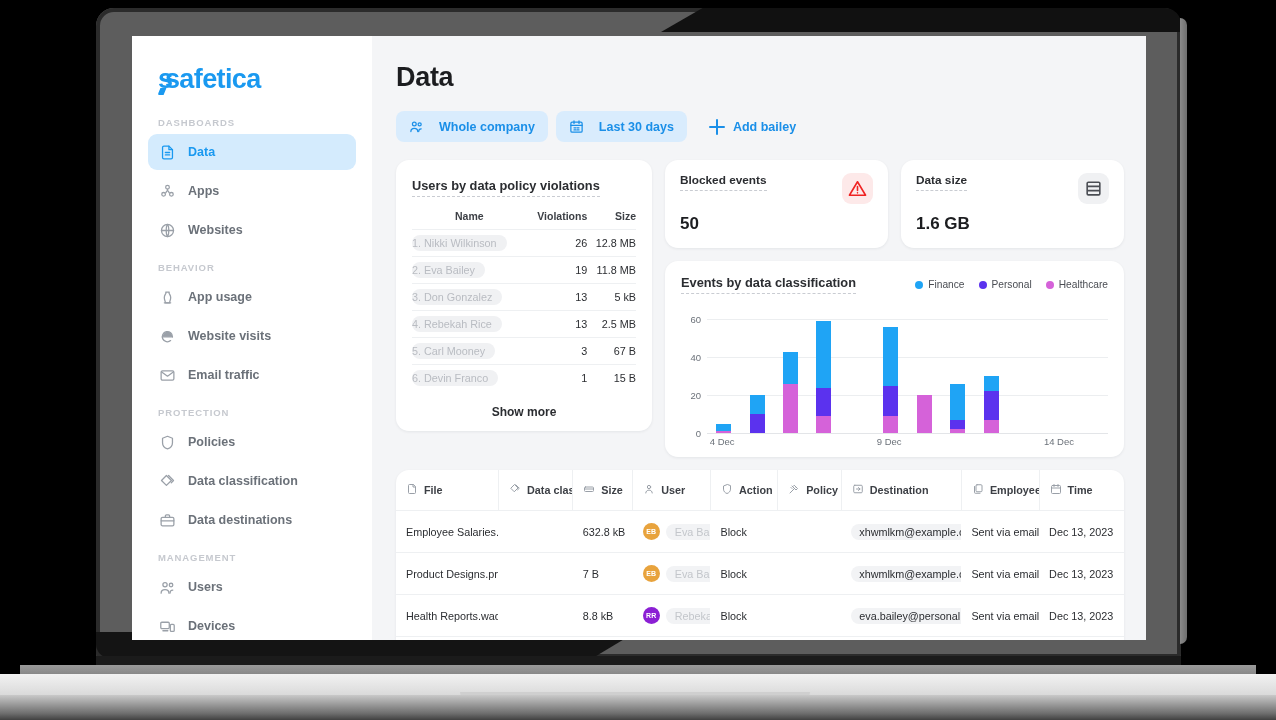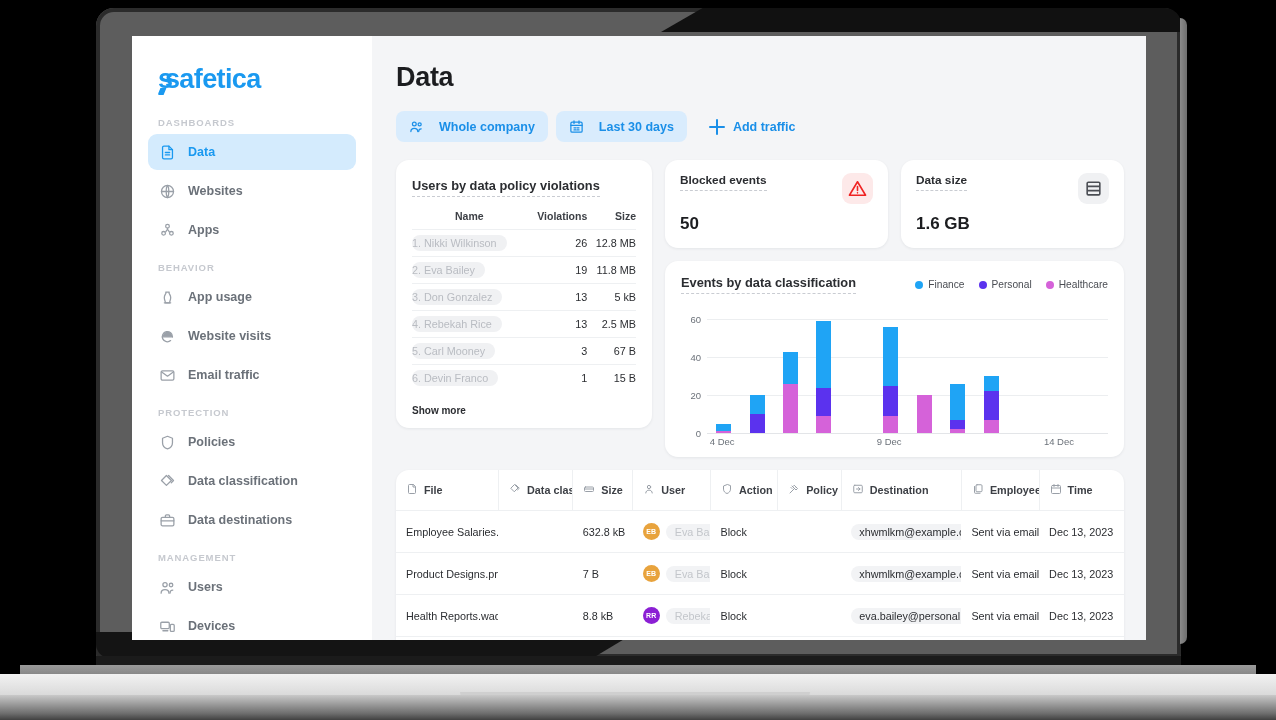--- a/index.html
+++ b/index.html
@@ -142,21 +142,21 @@
     font-size:10.8px; color:#2b2d31; text-align:right; padding:7px 0;
     border-top:1px solid #eef0f2; white-space:nowrap;
   }
   table.vtable td.name {
     text-align:left; color:#b9bcc2;
     filter: blur(0.35px);
   }
   table.vtable td.name span.pill {
     background:#f0f1f3; border-radius:9px; padding:2px 10px 2px 0;
   }
-  .show-more { text-align:left; font-size:10px; font-weight:700; color:#2b2d31; margin-top:14px; cursor:pointer; }
+  .show-more { text-align:center; font-size:12px; font-weight:700; color:#2b2d31; margin-top:14px; cursor:pointer; }
 
   
   #right-col { flex:1; min-width:0; display:flex; flex-direction:column; gap:13px; }
   #kpi-row { display:flex; gap:13px; }
   .kpi { flex:1; padding:13px 15px 14px; min-width:0; }
   .kpi-top { display:flex; align-items:flex-start; justify-content:space-between; gap:8px; }
   .kpi-label {
     font-size:11.8px; font-weight:700; color:#2b2d31;
     border-bottom:1px dashed #c9ccd2; padding-bottom:3px; display:inline-block;
   }
@@ -228,36 +228,36 @@
                     <path d="M14 3H7a2 2 0 0 0-2 2v14a2 2 0 0 0 2 2h10a2 2 0 0 0 2-2V8z"></path>
                     <path d="M14 3v5h5"></path>
                     <path d="M9 12h6M9 15.5h6"></path>
                   </svg>
                 </span>
                 <span>Data</span>
               </div>
               <div class="nav-item">
                 <span class="nav-ico">
                   <svg width="17" height="17" viewBox="0 0 24 24" fill="none" stroke="#9aa0a8" stroke-width="1.8" stroke-linecap="round" stroke-linejoin="round">
-                    <circle cx="12" cy="12" r="8.5"></circle>
-                    <path d="M3.5 12h17M12 3.5c2.4 2.4 2.4 14.2 0 17M12 3.5c-2.4 2.4-2.4 14.2 0 17"></path>
-                  </svg>
-                </span>
-                <span>Websites</span>
-              </div>
-              <div class="nav-item">
-                <span class="nav-ico">
-                  <svg width="17" height="17" viewBox="0 0 24 24" fill="none" stroke="#9aa0a8" stroke-width="1.8" stroke-linecap="round" stroke-linejoin="round">
                     <circle cx="12" cy="6" r="2.6"></circle>
                     <circle cx="6.5" cy="16" r="2.6"></circle>
                     <circle cx="17.5" cy="16" r="2.6"></circle>
                     <path d="M12 8.6v2.4M9.5 13.8 11 11.6M14.5 13.8 13 11.6"></path>
                   </svg>
                 </span>
                 <span>Apps</span>
+              </div>
+              <div class="nav-item">
+                <span class="nav-ico">
+                  <svg width="17" height="17" viewBox="0 0 24 24" fill="none" stroke="#9aa0a8" stroke-width="1.8" stroke-linecap="round" stroke-linejoin="round">
+                    <circle cx="12" cy="12" r="8.5"></circle>
+                    <path d="M3.5 12h17M12 3.5c2.4 2.4 2.4 14.2 0 17M12 3.5c-2.4 2.4-2.4 14.2 0 17"></path>
+                  </svg>
+                </span>
+                <span>Websites</span>
               </div>
               <div class="nav-group-label">BEHAVIOR</div>
               <div class="nav-item">
                 <span class="nav-ico">
                   <svg width="17" height="17" viewBox="0 0 24 24" fill="none" stroke="#9aa0a8" stroke-width="1.8" stroke-linecap="round" stroke-linejoin="round">
                     <path d="M9.5 4.5h5M10 4.5c0 3-2.5 3.5-2.5 7.5 0 4 1.5 5 1.5 7.5h6c0-2.5 1.5-3.5 1.5-7.5 0-4-2.5-4.5-2.5-7.5"></path>
                     <path d="M7.5 19.5h9"></path>
                   </svg>
                 </span>
                 <span>App usage</span>
@@ -355,21 +355,21 @@
                 <span>
                   <svg width="15" height="15" viewBox="0 0 24 24" fill="none" stroke="#1a8fe8" stroke-width="2" stroke-linecap="round">
                       <rect x="3" y="5" width="18" height="16" rx="2"></rect>
                       <path d="M3 10h18M8 3v4M16 3v4M8 14h3M13 14h3M8 17.5h3M13 17.5h3"></path>
                     </svg>
                 </span>
                 <span>Last 30 days</span>
               </div>
               <div class="addfilter">
                 <span class="plus"></span>
-                <span>Add traffic</span>
+                <span>Add bailey</span>
               </div>
             </div>
 
             <div id="cards-row">
 
               <div class="card" id="violations-card">
                 <div class="card-title">Users by data policy violations</div>
                 <table class="vtable">
                   <thead>
                       <tr>

